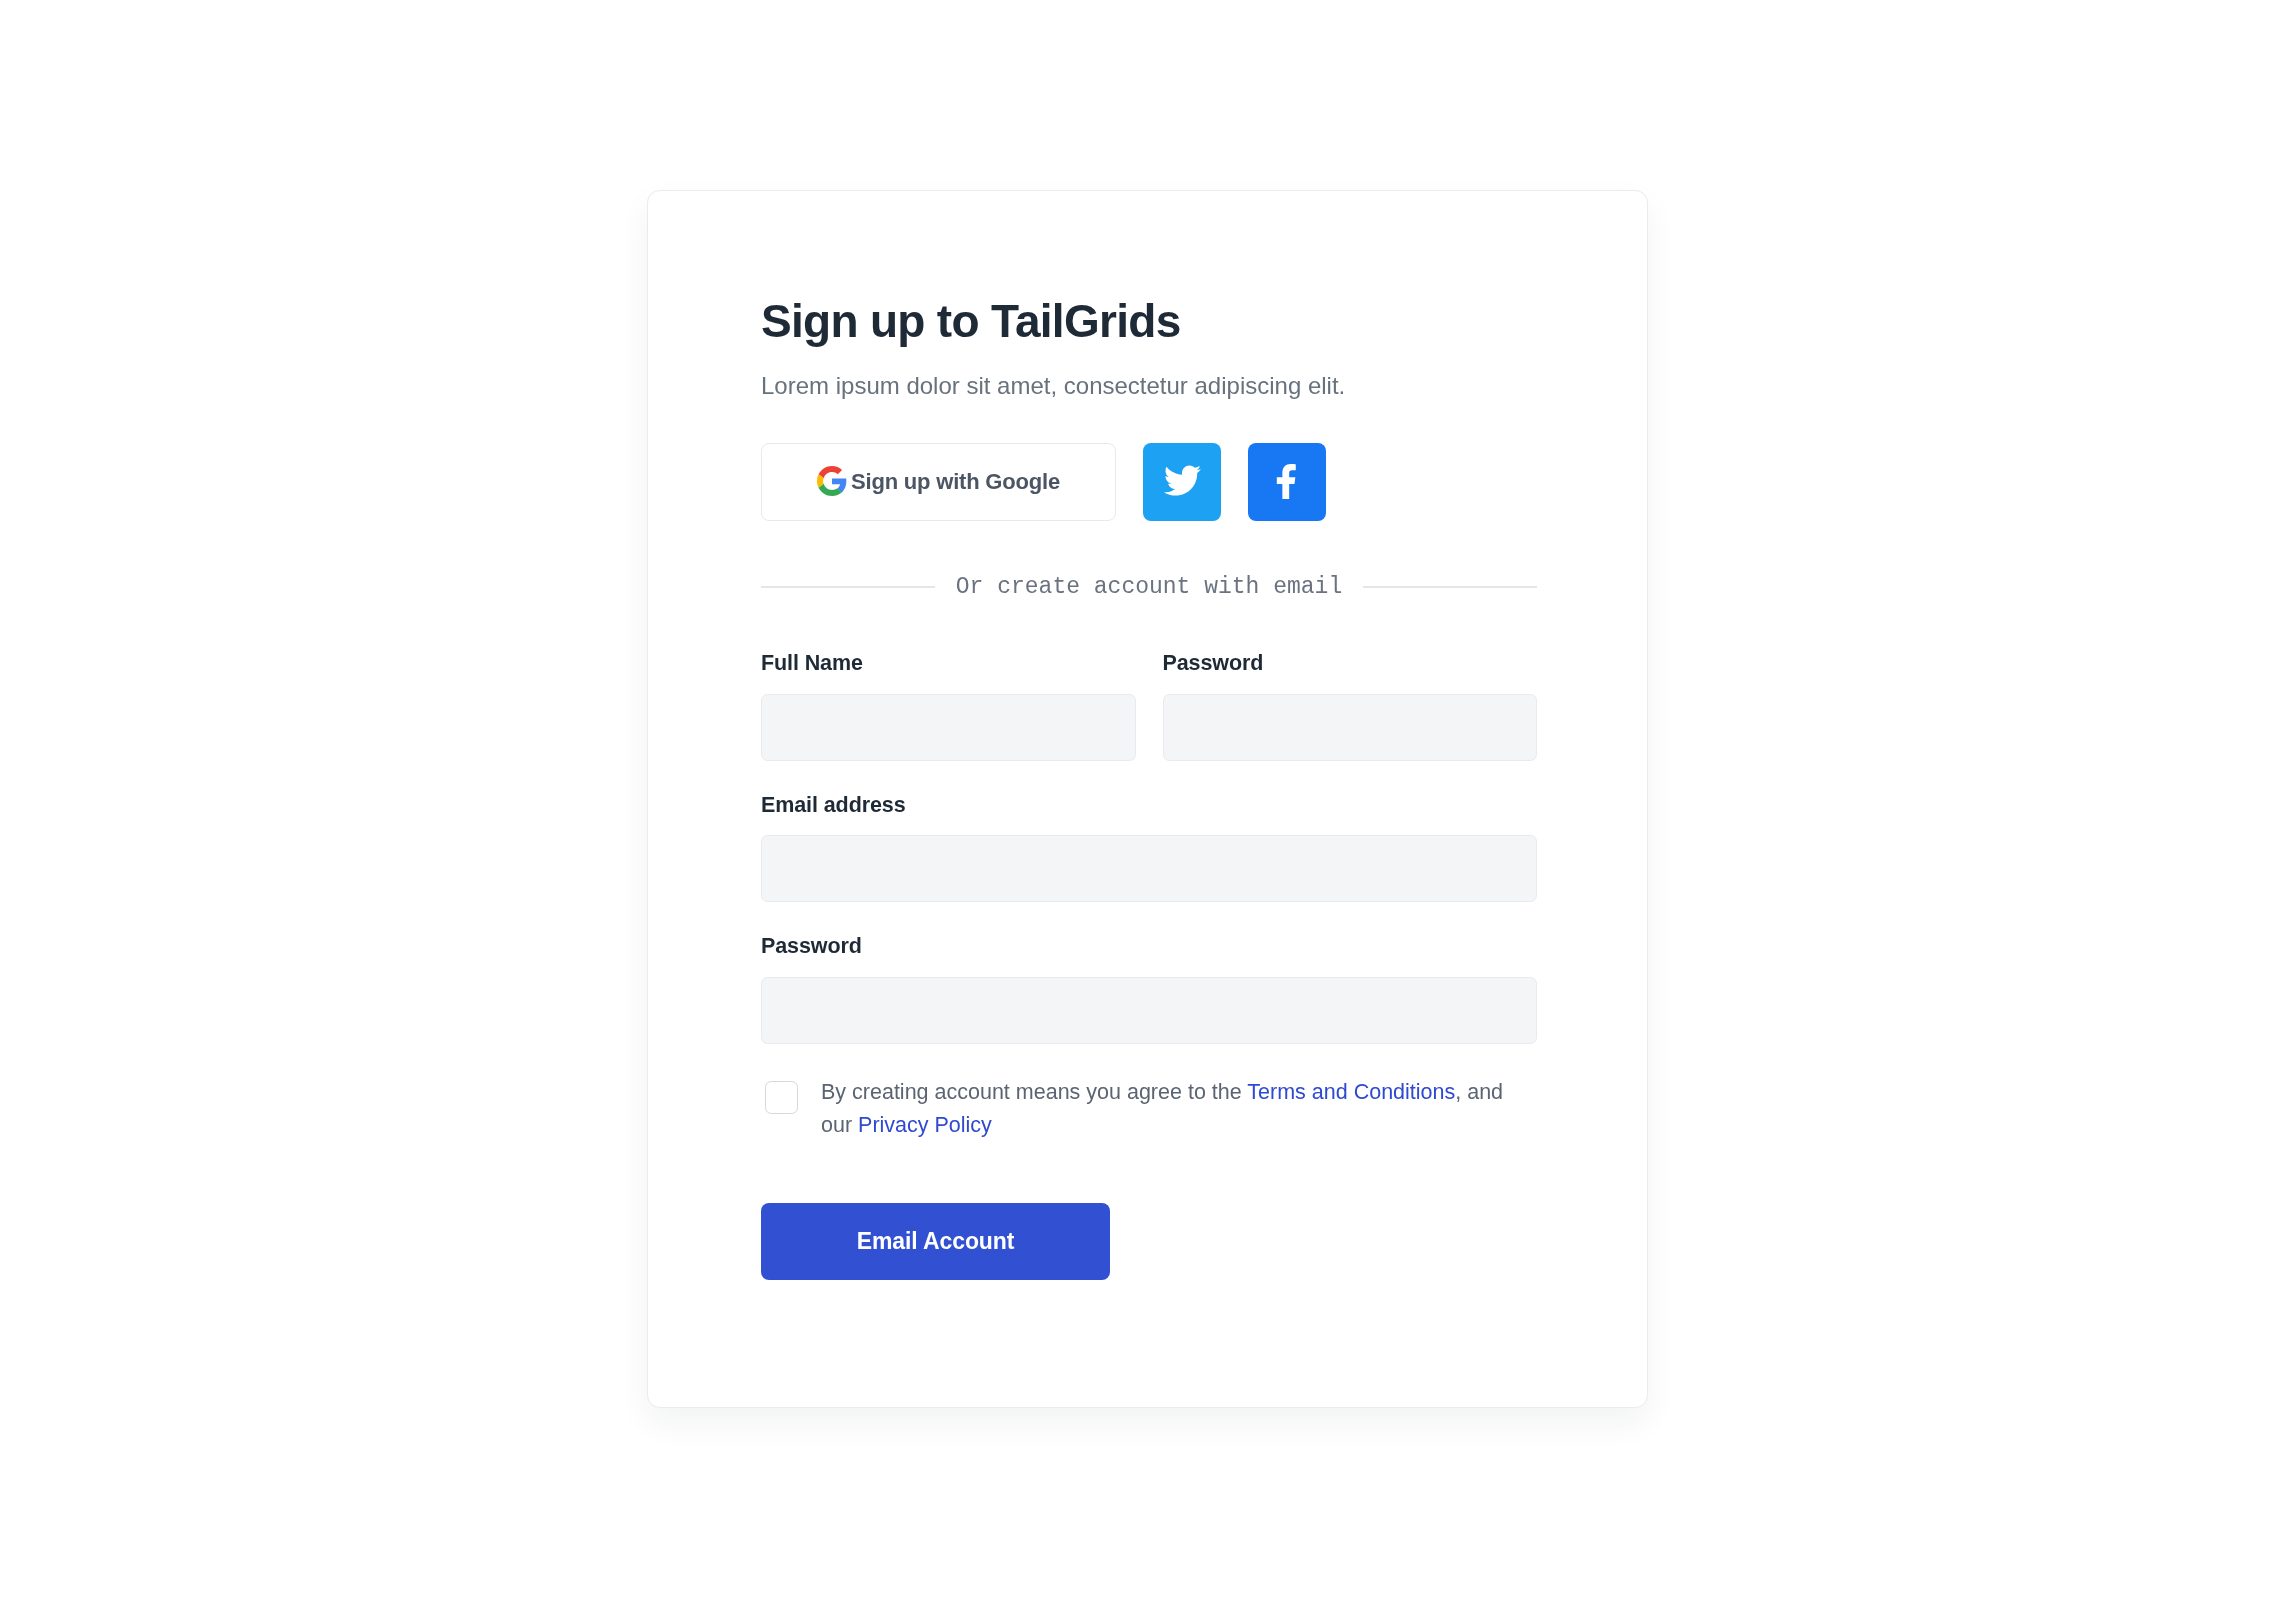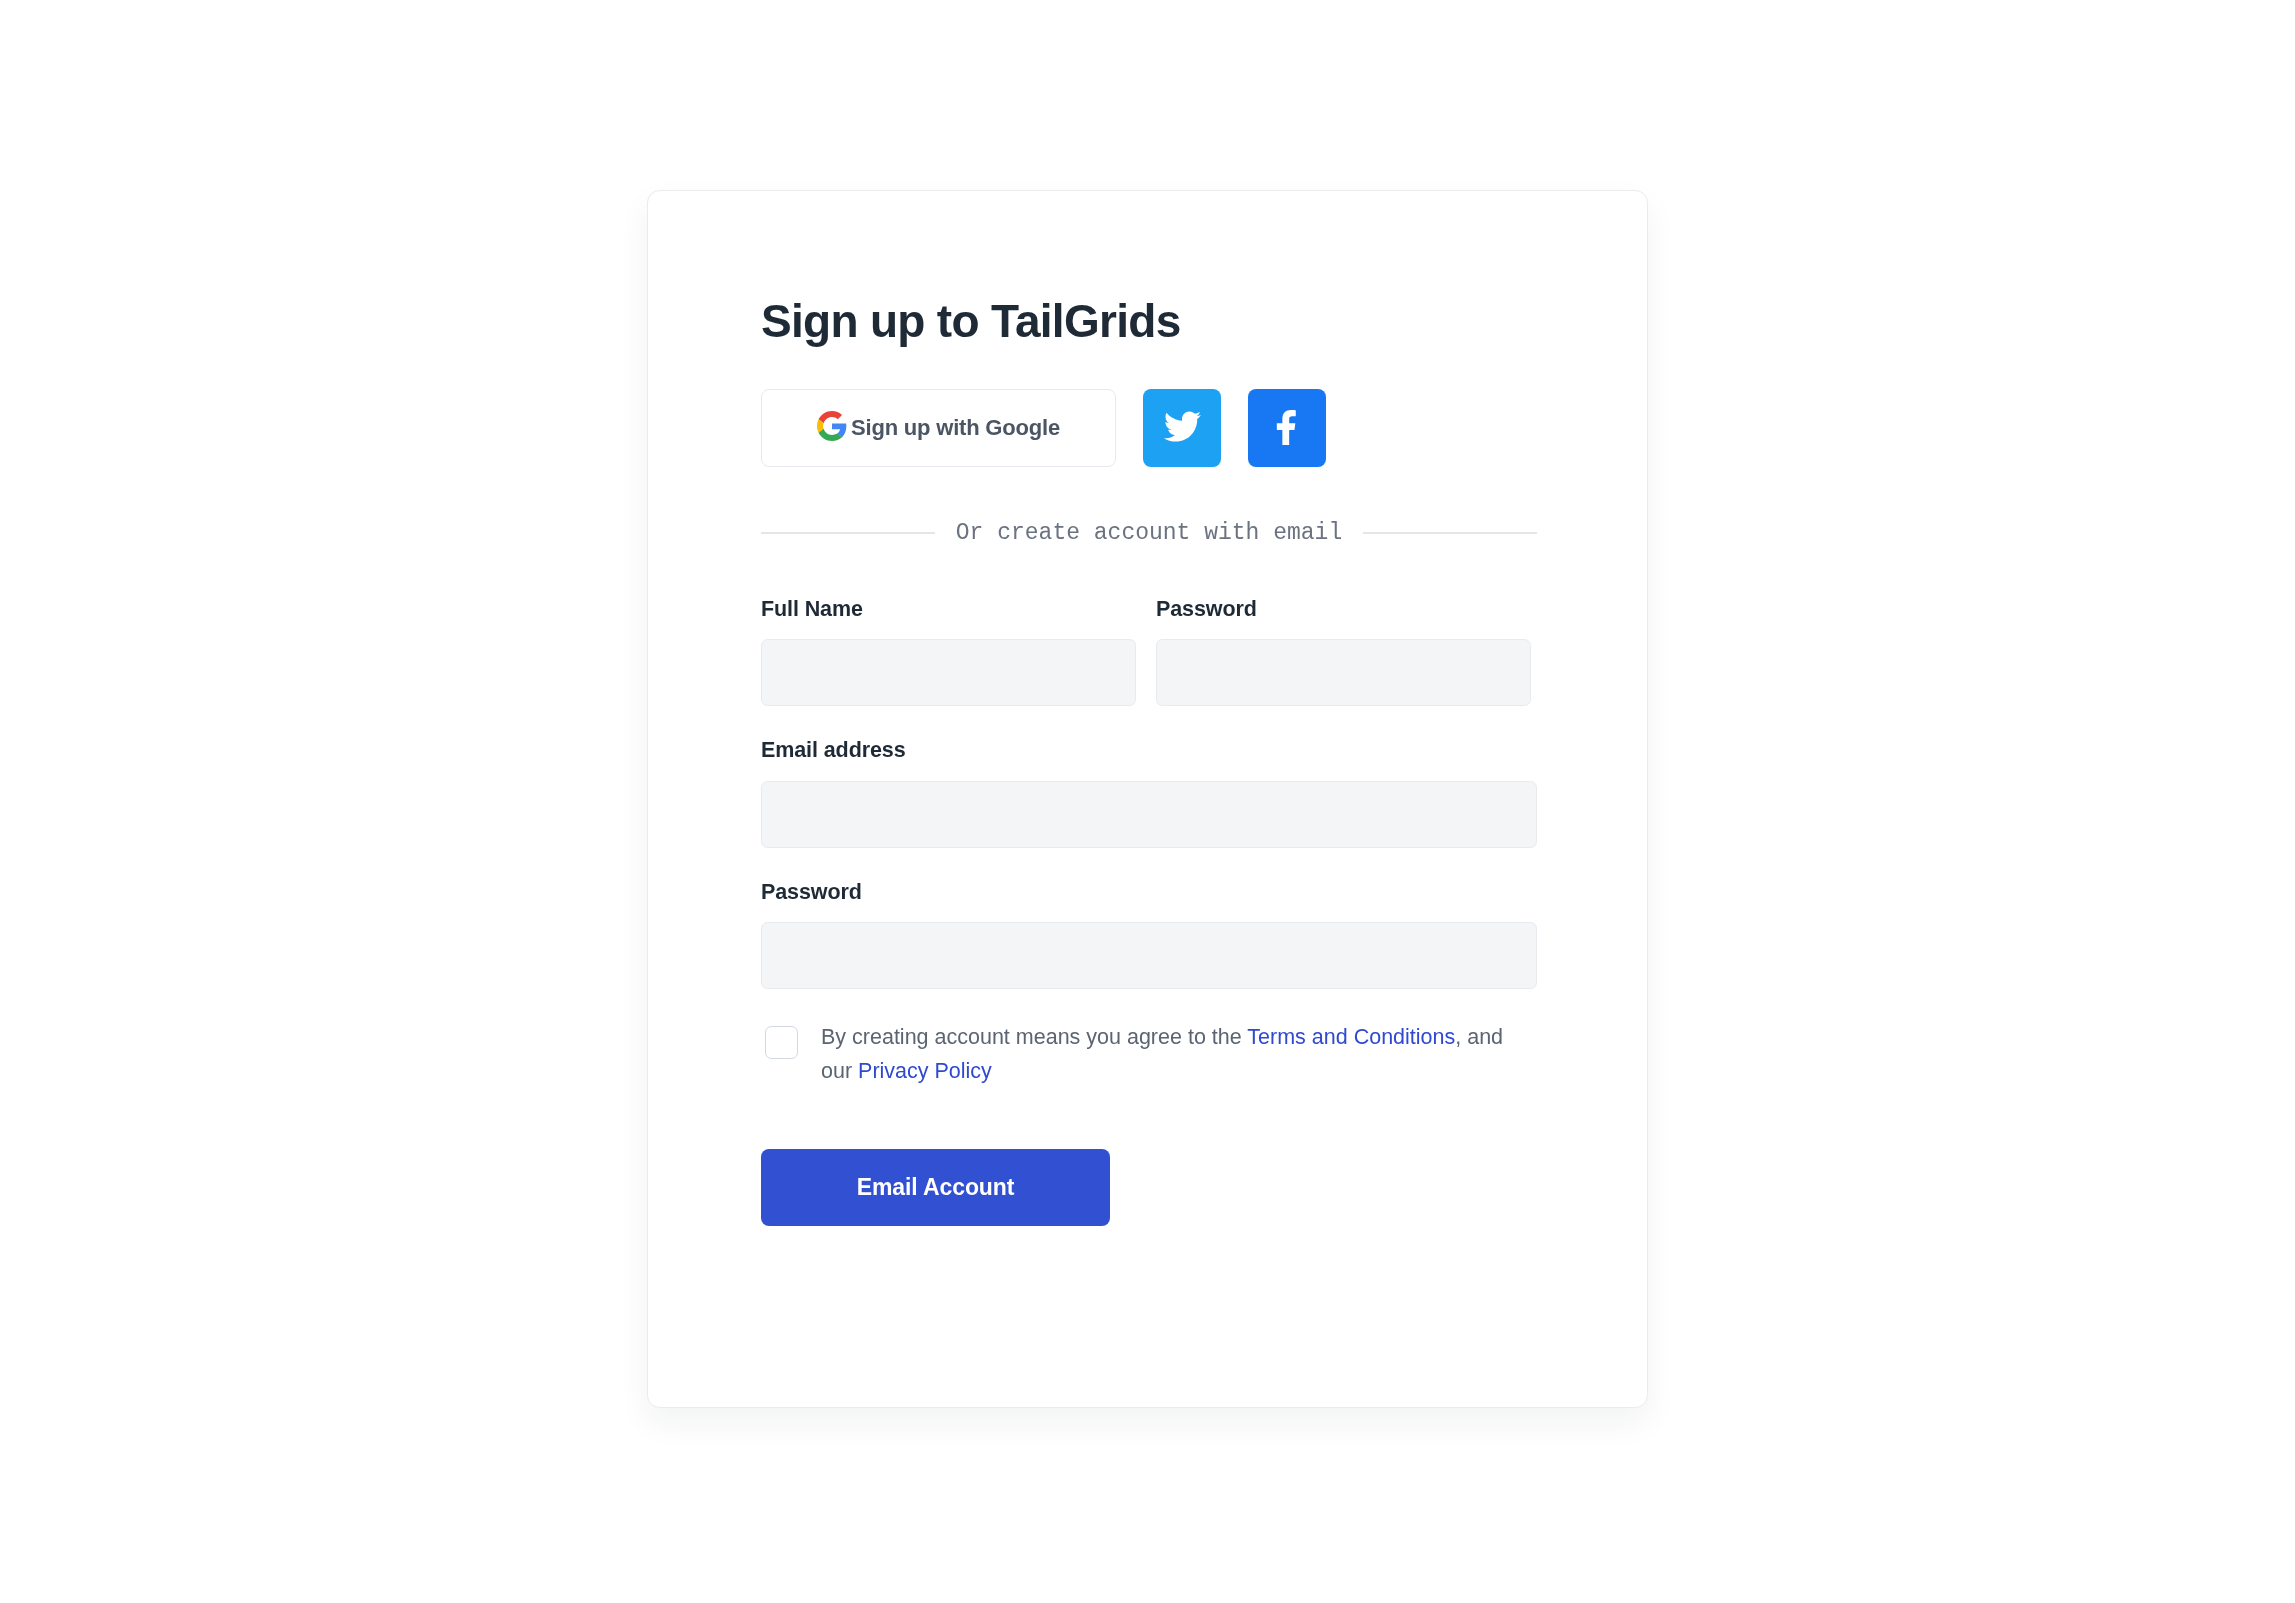--- a/index.html
+++ b/index.html
@@ -118,21 +118,21 @@
     color: #6b7280;
     white-space: nowrap;
     font-family: Liberation Mono, monospace;
   }
 
   
   .form { margin-top: 51px; }
 
   .field-row {
     display: flex;
-    gap: 20px;
+    gap: 27px;
   }
   .field { margin-bottom: 32px; }
   .field.half { width: 375px; }
   .field.full { width: 100%; }
 
   .field-label {
     display: block;
     font-size: 21.5px;
     font-weight: 700;
     color: #1f2a37;
@@ -207,20 +207,21 @@
 </style>
 </head>
 <body>
 
 <div class="page">
 
   <div class="card">
     <div class="card-inner">
 
       <h1 class="title">Sign up to TailGrids</h1>
+      <p class="subtitle">Lorem ipsum dolor sit amet, consectetur adipiscing elit.</p>
 
       <div class="social-row">
 
         <button class="google-btn">
           <span>
             <svg width="30" height="30" viewBox="0 0 48 48" aria-hidden="true">
               <path fill="#EA4335" d="M24 9.5c3.54 0 6.71 1.22 9.21 3.6l6.85-6.85C35.9 2.38 30.47 0 24 0 14.62 0 6.51 5.38 2.56 13.22l7.98 6.19C12.43 13.72 17.74 9.5 24 9.5z"></path>
               <path fill="#4285F4" d="M46.98 24.55c0-1.57-.15-3.09-.38-4.55H24v9.02h12.94c-.58 2.96-2.26 5.48-4.78 7.18l7.73 6c4.51-4.18 7.09-10.36 7.09-17.65z"></path>
               <path fill="#FBBC05" d="M10.53 28.59c-.48-1.45-.76-2.99-.76-4.59s.27-3.14.76-4.59l-7.98-6.19C.92 16.46 0 20.12 0 24c0 3.88.92 7.54 2.56 10.78l7.97-6.19z"></path>
               <path fill="#34A853" d="M24 48c6.48 0 11.93-2.13 15.89-5.81l-7.73-6c-2.15 1.45-4.92 2.3-8.16 2.3-6.26 0-11.57-4.22-13.47-9.91l-7.98 6.19C6.51 42.62 14.62 48 24 48z"></path>

